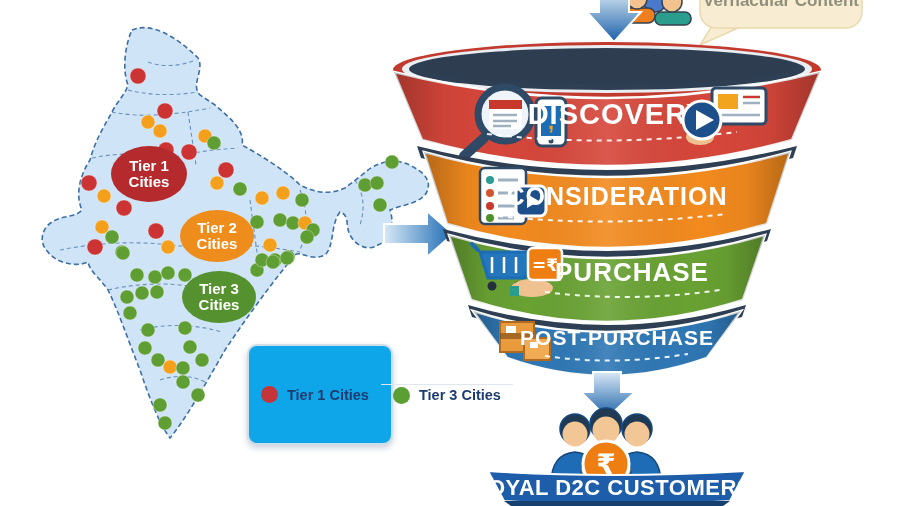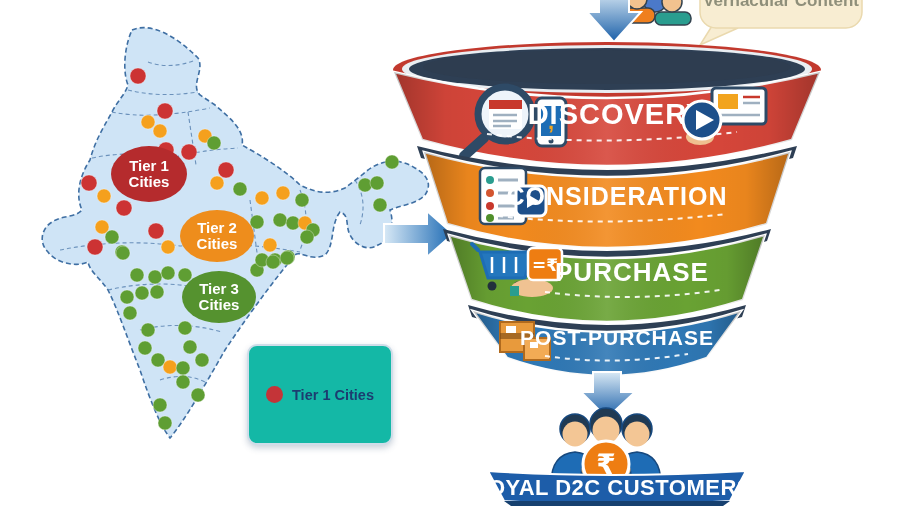--- a/index.html
+++ b/index.html
@@ -9,21 +9,21 @@
   }
   svg{position:absolute;top:0;left:0;}
   svg text{font-family:"Liberation Sans",sans-serif;}
   .stage-label{fill:#ffffff;font-weight:700;letter-spacing:1px;}
   .oval-label{fill:#ffffff;font-weight:700;font-size:15px;text-anchor:middle;}
   .banner-label{fill:#ffffff;font-weight:700;font-size:22px;letter-spacing:.5px;text-anchor:middle;}
   .bubble-text{fill:#8f8f7a;font-weight:700;font-size:17px;text-anchor:middle;}
   .rupee{font-family:"DejaVu Sans",sans-serif;font-weight:700;fill:#ffffff;text-anchor:middle;}
   .legend{
     position:absolute;left:247px;top:344px;width:142px;height:89px;z-index:6;
-    background:#14b8a6;border:2px solid #cfdde9;border-radius:10px;
+    background:#0ea5e9;border:2px solid #cfdde9;border-radius:10px;
     box-shadow:0 3px 6px rgba(40,70,110,.25);
     display:flex;flex-direction:row;justify-content:space-around;padding:4px 0;align-items:center;
   }
   .legend-row{display:flex;align-items:center;gap:9px;padding:2px 12px;}
   .legend-row + .legend-row{border-top:1px solid #dfe8f0;}
   .legend-swatch{width:17px;height:17px;border-radius:50%;flex:0 0 auto;}
   .legend-label{color:#1c3c70;font-weight:700;font-size:14.5px;white-space:nowrap;}
 </style>
 </head>
 <body>
@@ -163,20 +163,24 @@
     </g>
 
     <path d="M 384,224 L 427,224 L 427,211 L 453,234 L 427,257 L 427,244 L 384,244 Z" fill="url(#arrH)" stroke="#ffffff" stroke-width="2"></path>
   </svg>
 
   <div class="legend">
     <div class="legend-row">
       <span class="legend-swatch" style="background: rgb(196, 52, 56);"></span>
       <span class="legend-label">Tier 1 Cities</span>
     </div>
+    <div class="legend-row">
+      <span class="legend-swatch" style="background: rgb(91, 158, 51);"></span>
+      <span class="legend-label">Tier 3 Cities</span>
+    </div>
   </div>
 
   <svg width="510" height="506" viewBox="390 0 510 506" style="left:390px">
     <defs>
       <linearGradient id="arrV" x1="0" y1="0" x2="0" y2="1">
         <stop offset="0" stop-color="#d9e9f5"></stop>
           <stop offset="1" stop-color="#1a5fa8"></stop>
       </linearGradient>
       <linearGradient id="shadeH" x1="0" y1="0" x2="1" y2="0">
         <stop offset="0" stop-color="#000000" stop-opacity="0.25"></stop>

